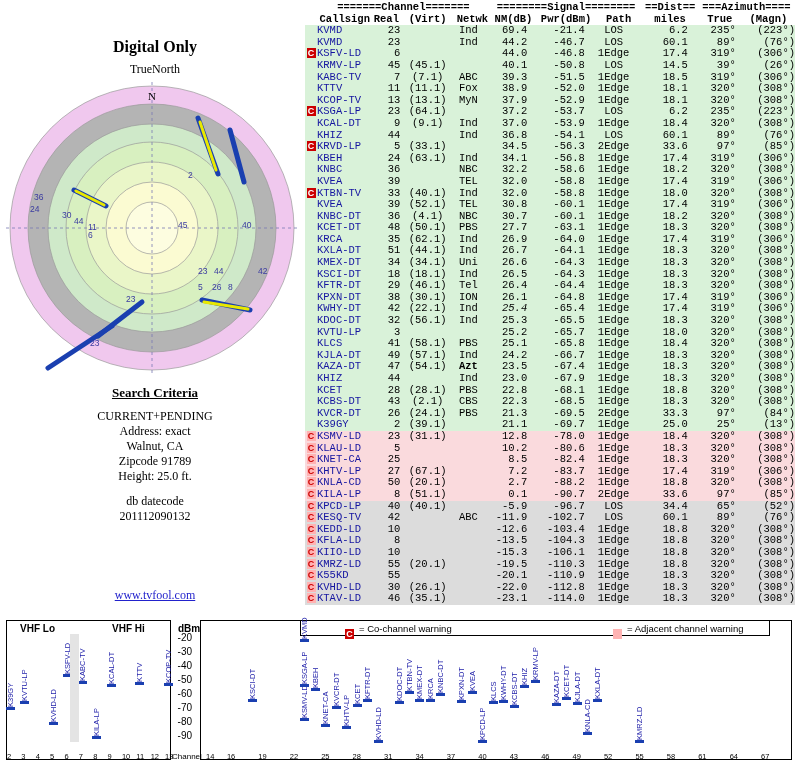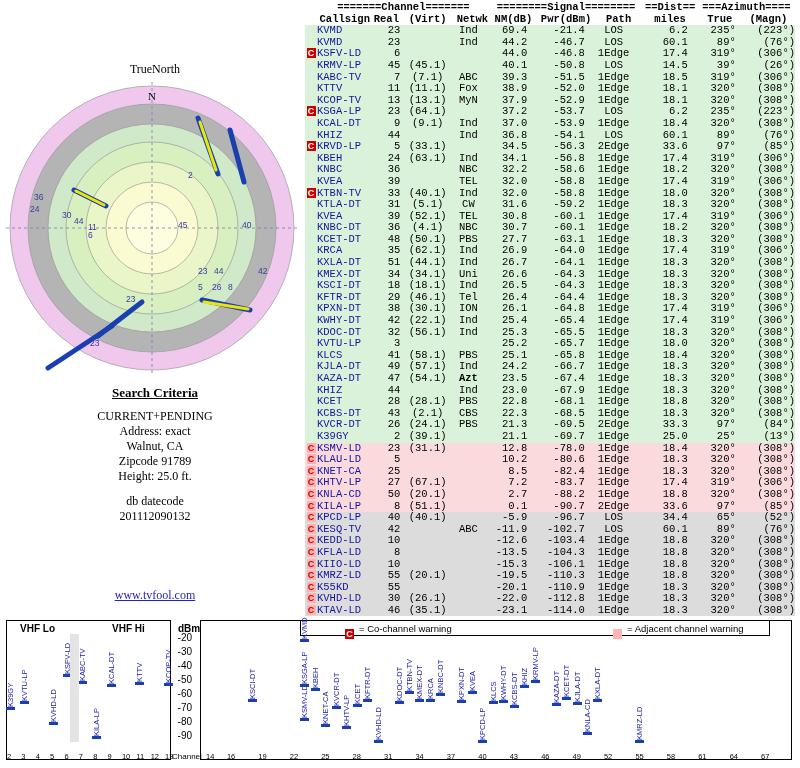--- a/index.html
+++ b/index.html
@@ -47,20 +47,21 @@
   #legend-box{position:absolute;left:300px;top:8px;width:470px;height:16px;border:1px solid #000;background:#fff;box-sizing:border-box;}
   .shade{position:absolute;background:#e4e4e4;}
 </style>
 </head>
 <body>
 
 <div class="root">
 
   <div id="left-panel">
 
+    <div id="title-digital">Digital Only</div>
     <div id="truenorth">TrueNorth</div>
 
     <div id="polar-wrap">
       <svg width="300" height="300" viewBox="0 0 300 300">
         <defs>
           <radialGradient id="gband" cx="50%" cy="50%" r="50%">
             <stop offset="0%" stop-color="#ffffe8"></stop>
             <stop offset="38%" stop-color="#eaf7d8"></stop>
             <stop offset="62%" stop-color="#d8f0c8"></stop>
             <stop offset="75%" stop-color="#c8eac4"></stop>
@@ -360,33 +361,20 @@
             <td class="ctr" style="padding-right: 8px;">Ind</td>
             <td class="num" style="padding-right: 10px;">32.0</td>
             <td class="num" style="padding-right: 10px;">-58.8</td>
             <td class="ctr" style="padding-right: 10px;">1Edge</td>
             <td class="num" style="padding-right: 10px;">18.0</td>
             <td class="num" style="padding-right: 6px;">320°</td>
             <td class="num">(308°)</td>
           </tr>
           <tr class="row-green">
             <td class="wcell"></td>
-            <td class="callsign" style="padding-right: 6px;">KTLA-DT</td>
-            <td class="num">31</td>
-            <td class="ctr" style="padding-left: 6px; padding-right: 6px;">(5.1)</td>
-            <td class="ctr" style="padding-right: 8px;">CW</td>
-            <td class="num" style="padding-right: 10px;">31.6</td>
-            <td class="num" style="padding-right: 10px;">-59.2</td>
-            <td class="ctr" style="padding-right: 10px;">1Edge</td>
-            <td class="num" style="padding-right: 10px;">18.3</td>
-            <td class="num" style="padding-right: 6px;">320°</td>
-            <td class="num">(308°)</td>
-          </tr>
-          <tr class="row-green">
-            <td class="wcell"></td>
             <td class="callsign" style="padding-right: 6px;">KVEA</td>
             <td class="num">39</td>
             <td class="ctr" style="padding-left: 6px; padding-right: 6px;">(52.1)</td>
             <td class="ctr" style="padding-right: 8px;">TEL</td>
             <td class="num" style="padding-right: 10px;">30.8</td>
             <td class="num" style="padding-right: 10px;">-60.1</td>
             <td class="ctr" style="padding-right: 10px;">1Edge</td>
             <td class="num" style="padding-right: 10px;">17.4</td>
             <td class="num" style="padding-right: 6px;">319°</td>
             <td class="num">(306°)</td>
@@ -494,21 +482,21 @@
             <td class="num" style="padding-right: 10px;">17.4</td>
             <td class="num" style="padding-right: 6px;">319°</td>
             <td class="num">(306°)</td>
           </tr>
           <tr class="row-green">
             <td class="wcell"></td>
             <td class="callsign" style="padding-right: 6px;">KWHY-DT</td>
             <td class="num">42</td>
             <td class="ctr" style="padding-left: 6px; padding-right: 6px;">(22.1)</td>
             <td class="ctr" style="padding-right: 8px;">Ind</td>
-            <td class="num" style="padding-right: 10px;">25.4</td>
+            <td class="num" style="padding-right: 10px; font-style: italic;">25.4</td>
             <td class="num" style="padding-right: 10px;">-65.4</td>
             <td class="ctr" style="padding-right: 10px;">1Edge</td>
             <td class="num" style="padding-right: 10px;">17.4</td>
             <td class="num" style="padding-right: 6px;">319°</td>
             <td class="num">(306°)</td>
           </tr>
           <tr class="row-green">
             <td class="wcell"></td>
             <td class="callsign" style="padding-right: 6px;">KDOC-DT</td>
             <td class="num">32</td>

